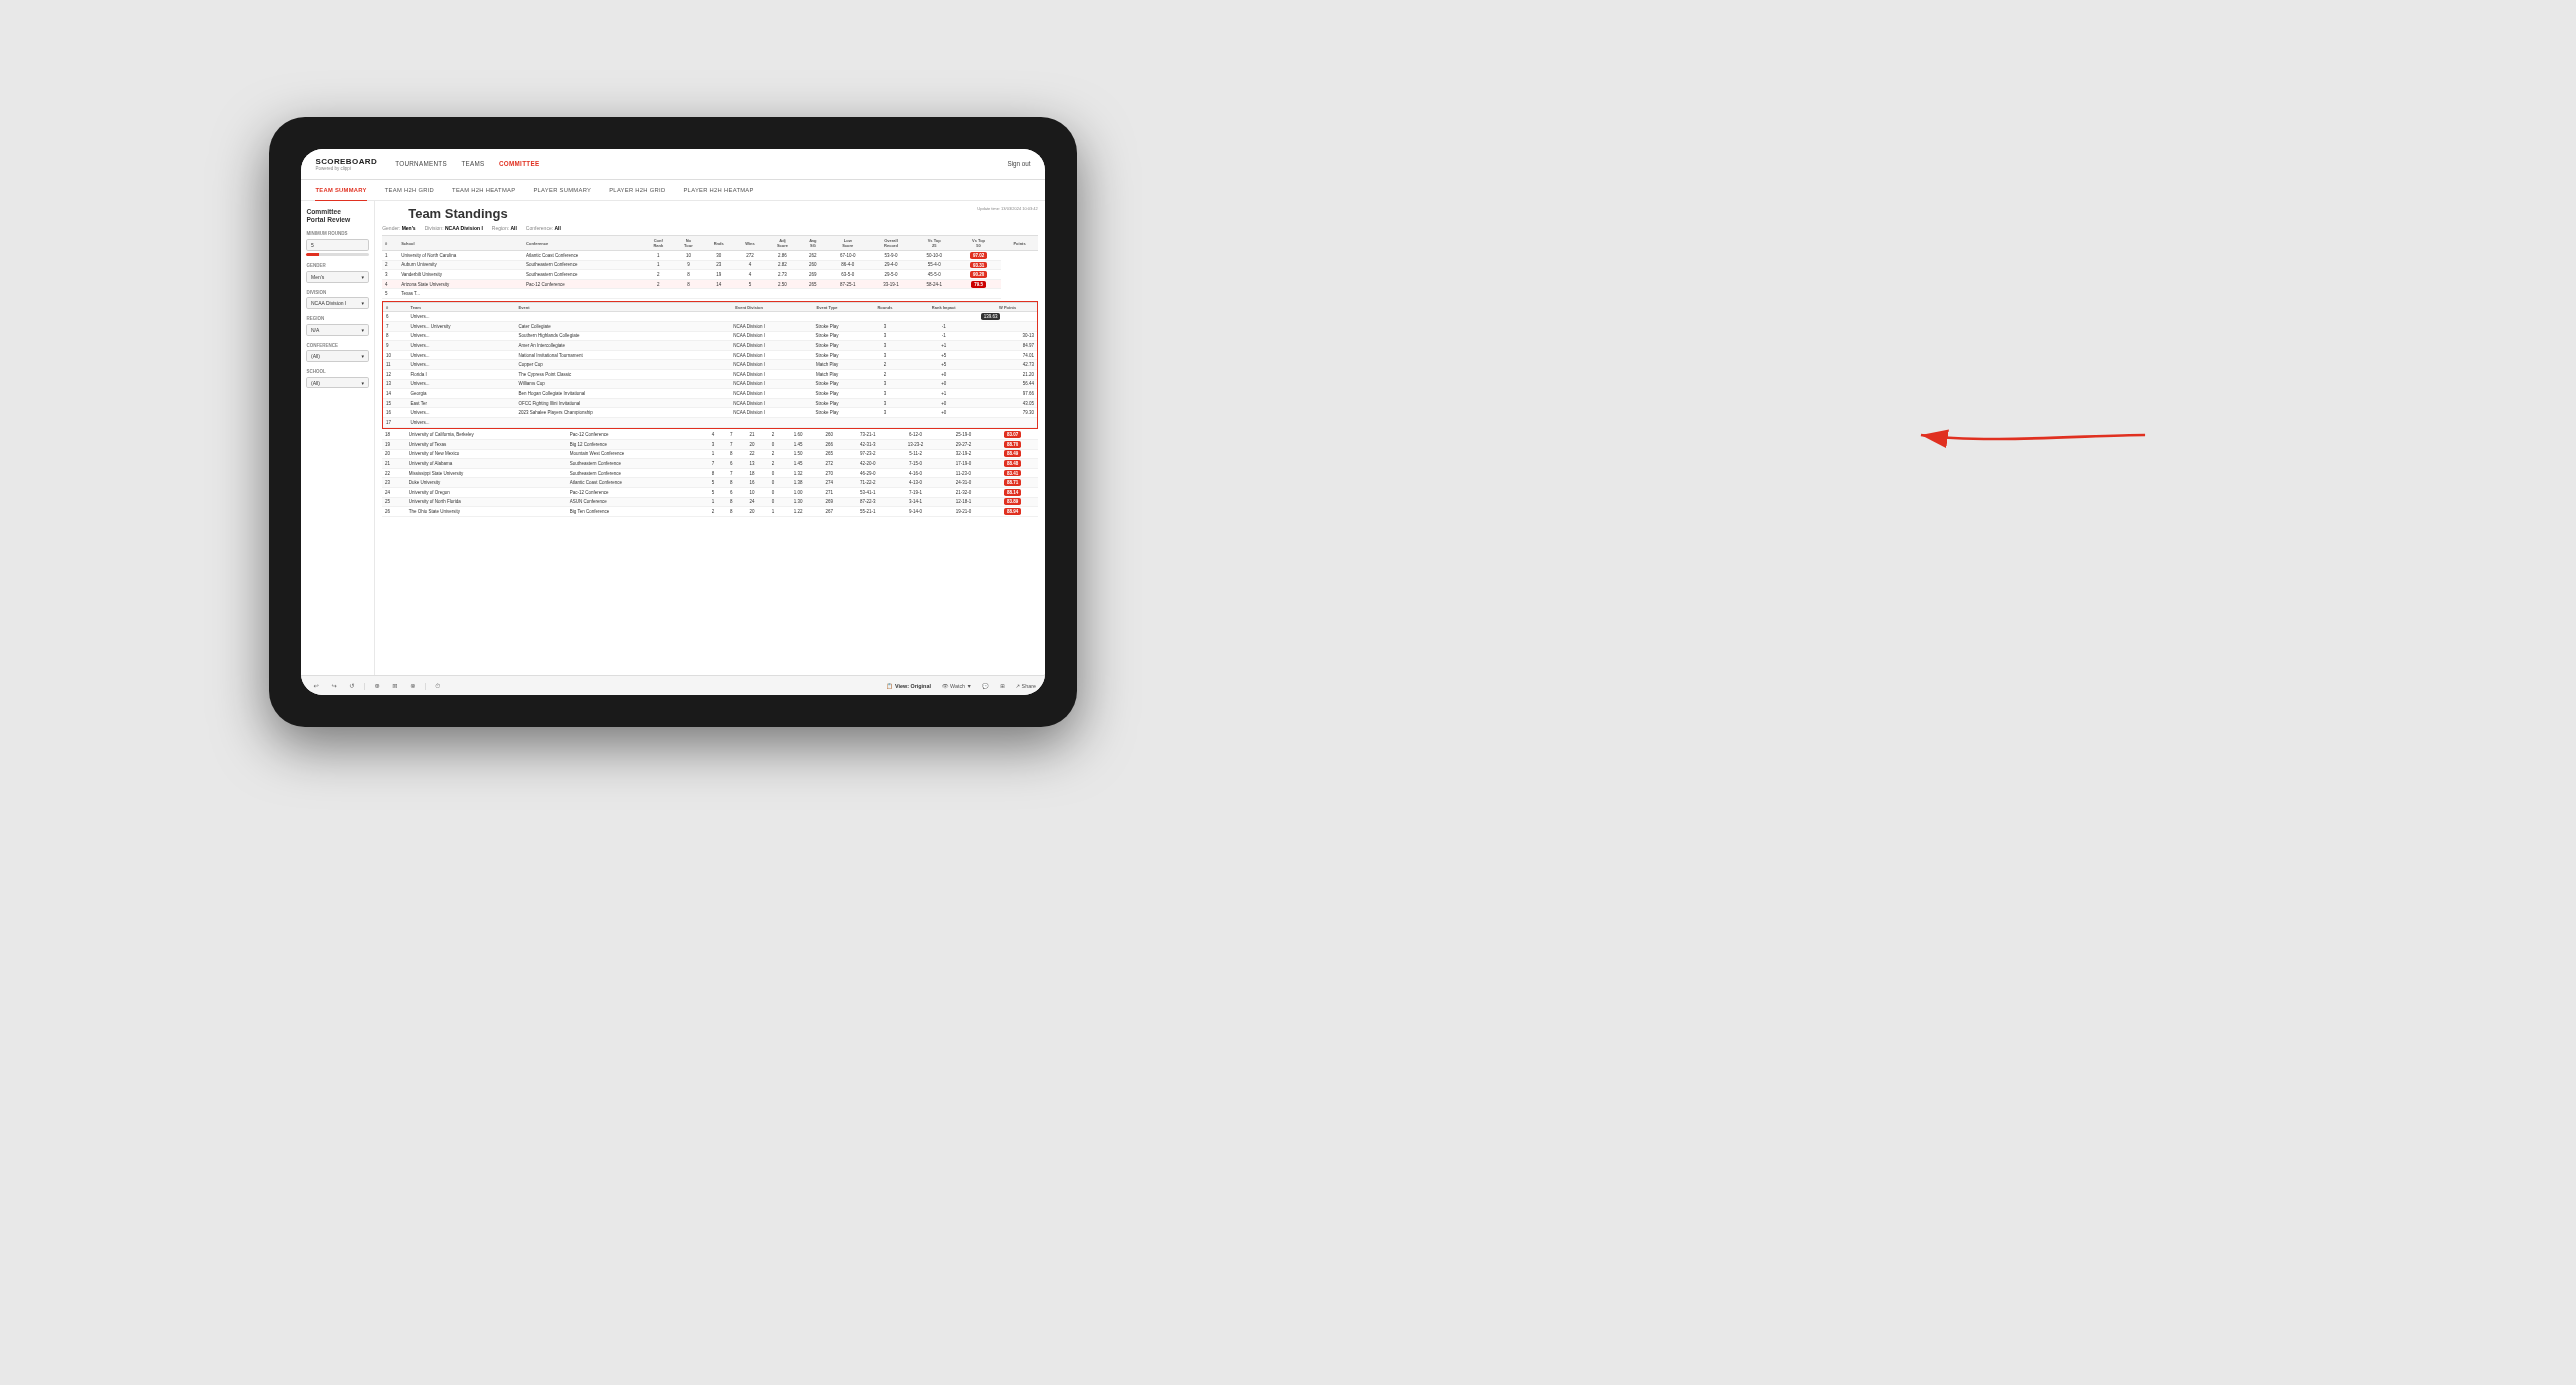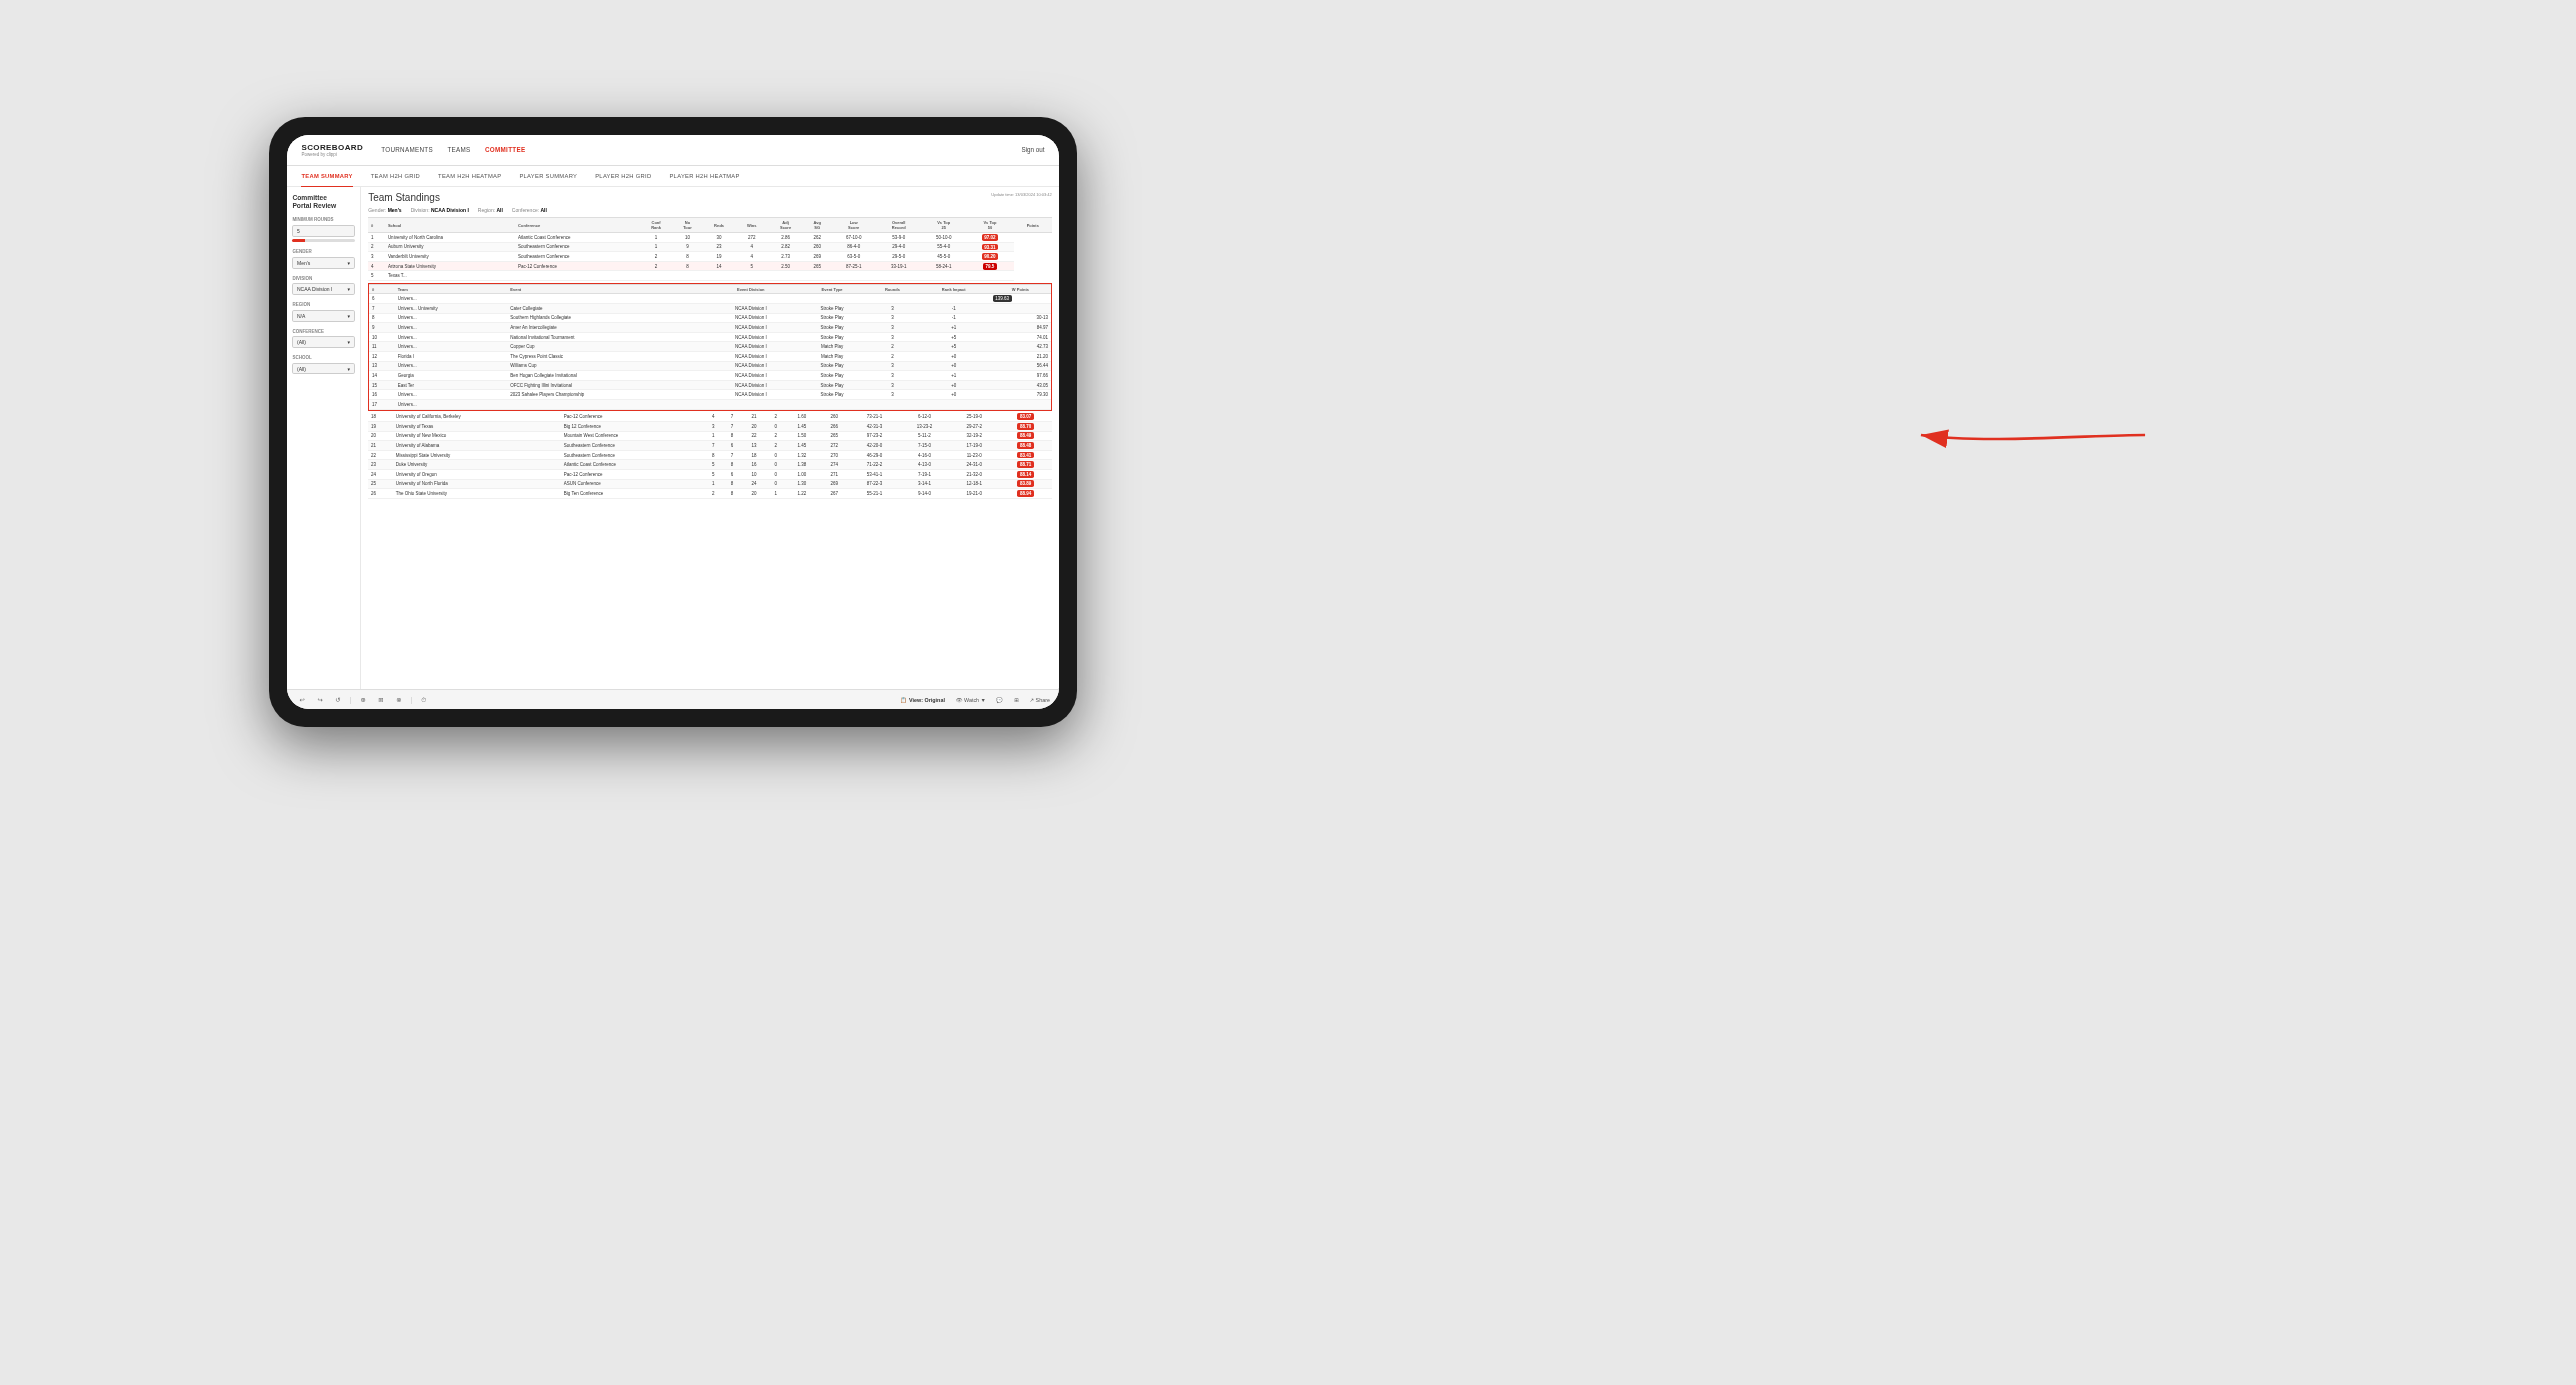--- a/index.html
+++ b/index.html
@@ -38,21 +38,21 @@
 
     
     .tablet {
       position: absolute;
       left: 269px;
       top: 117px;
       width: 808px;
       height: 610px;
       background: #1a1a1a;
       border-radius: 36px;
-      padding: 18px;
+      padding: 32px;
       box-shadow: 0 18px 54px rgba(0,0,0,0.5);
     }
 
     .tablet-screen {
       width: 100%;
       height: 100%;
       background: #fff;
       border-radius: 21.5px;
       overflow: hidden;
       display: flex;
@@ -403,21 +403,21 @@
               <span>(All)</span>
               <span>▾</span>
             </div>
           </div>
         </div>
 
         <div class="right-content">
 
           <div style="display:flex; justify-content:space-between; align-items:flex-start; margin-bottom:3.6px;">
             <div>
-              <div style="font-size:10px; font-weight:400; color:#333;">Team Standings</div>
+              <div style="font-size:13px; font-weight:700; color:#333;margin-left:26px;">Team Standings</div>
             </div>
             <div style="font-size:4px; color:#888; text-align:right;">Update time: 13/03/2024 10:03:42</div>
           </div>
 
           <div style="display:flex; gap:9px; margin-bottom:4.5px; font-size:5px; align-items:center;">
             <span>
               <span style="color:#888;">Gender: </span>
               <strong>Men's</strong>
             </span>
             <span>

